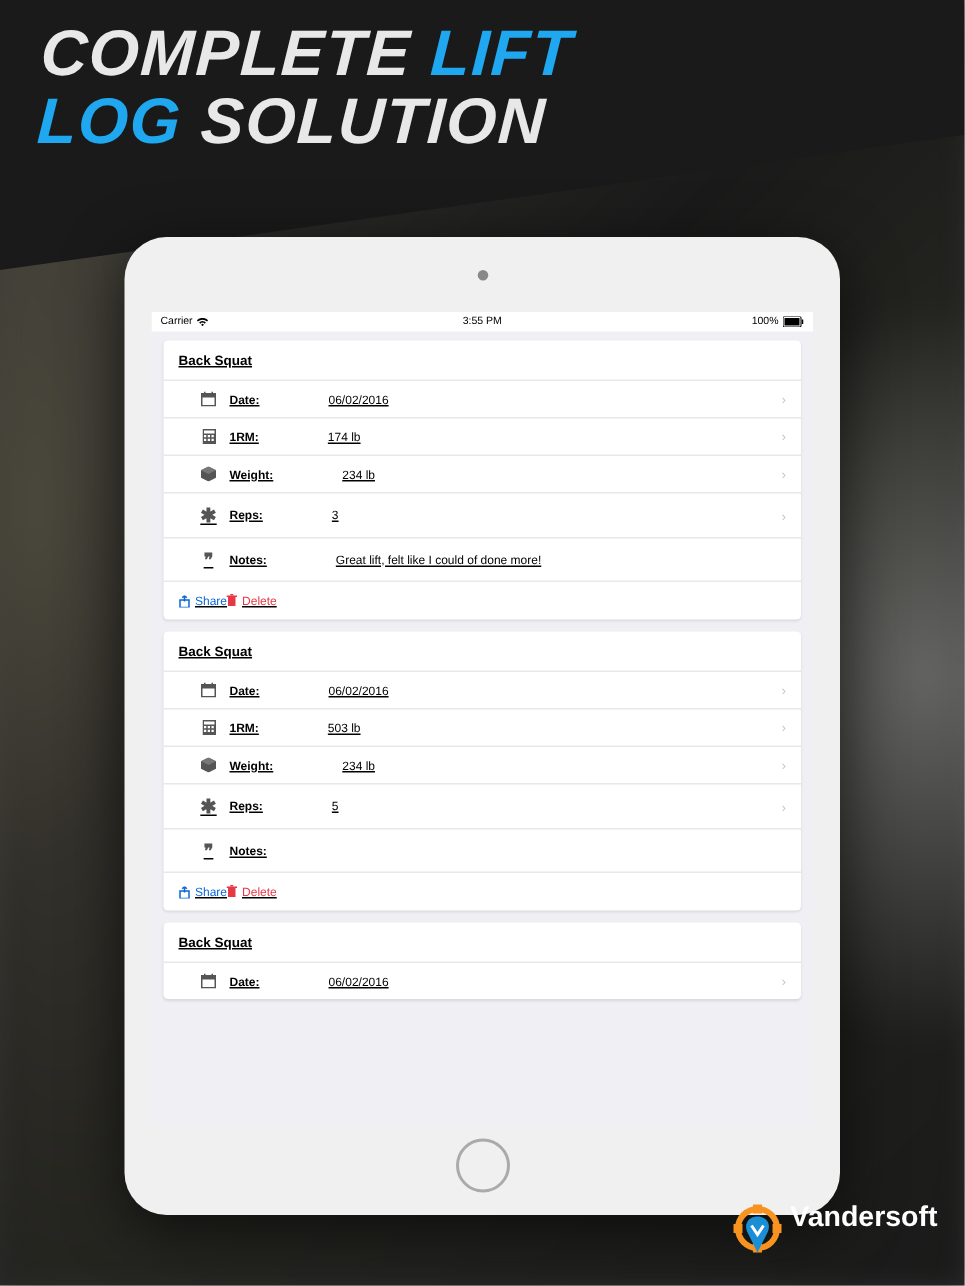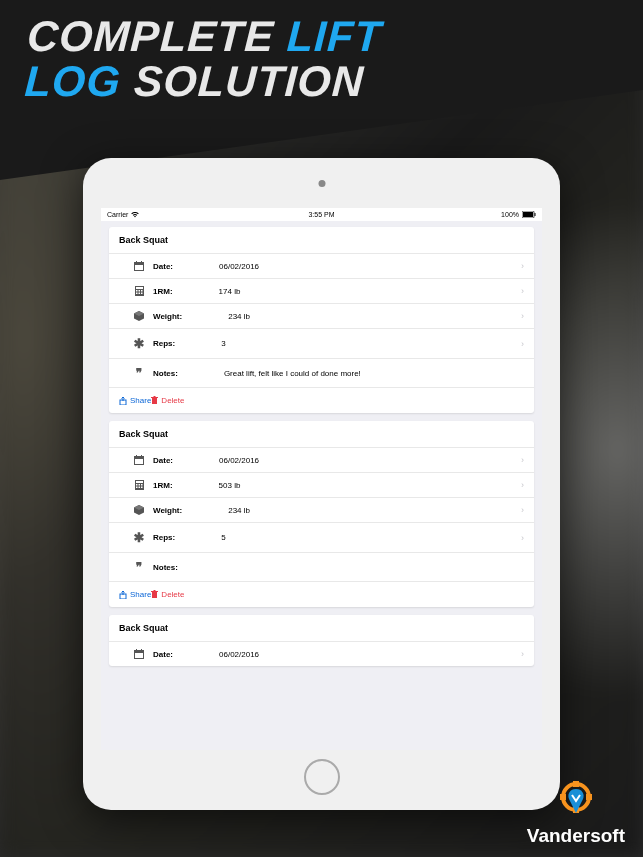--- a/index.html
+++ b/index.html
@@ -70,21 +70,21 @@
 .sb-center { position: absolute; left: 50%; transform: translateX(-50%); }
 .navbar {
   height: 26px; background: #29aef1; display: flex; align-items: center;
   justify-content: space-between; padding: 0 10px; color: #fff;
 }
 .nav-title { position: absolute; left: 50%; transform: translateX(-50%);
   font-size: 10px; font-weight: 600; }
 .hamburger { width: 14px; display: flex; flex-direction: column; gap: 2px; }
 .hamburger span { height: 1.5px; background: #fff; }
 
-.content { padding: 6px 8px; height: calc(100% - 39px); overflow: hidden; }
+.content { padding: 6px 8px; height: calc(100% - 39px); overflow: hidden; text-decoration: underline; }
 .card {
   background: #fff; border-radius: 3px; margin-bottom: 8px;
   box-shadow: 0 1px 2px rgba(0,0,0,0.1);
 }
 .card-header {
   padding: 8px 10px; font-size: 9px; font-weight: 700; color: #000;
 }
 .row {
   display: flex; align-items: center; padding: 7px 10px 7px 24px;
   border-top: 1px solid #e8e8e8; font-size: 8px; color: #000;
@@ -99,21 +99,21 @@
 .actions {
   display: flex; padding: 8px 10px; border-top: 1px solid #e8e8e8;
   font-size: 8px;
 }
 .share { color: #0b66d6; display: flex; align-items: center; gap: 3px; }
 .delete { color: #e63946; display: flex; align-items: flex-start; gap: 3px; }
 
 .brand {
   position: absolute; bottom: 10px; right: 18px;
   color: #fff; font-size: 19px; font-weight: 700;
-  display: flex; flex-direction: column; align-items: center;
+  display: flex; align-items: flex-start;
 }
 .brand-logo { width: 44px; height: 44px; margin-bottom: 2px; }
 
 svg { display: block; }
 </style>
 </head>
 <body>
 
 <div class="bg"></div>
 <div class="diag"></div>

